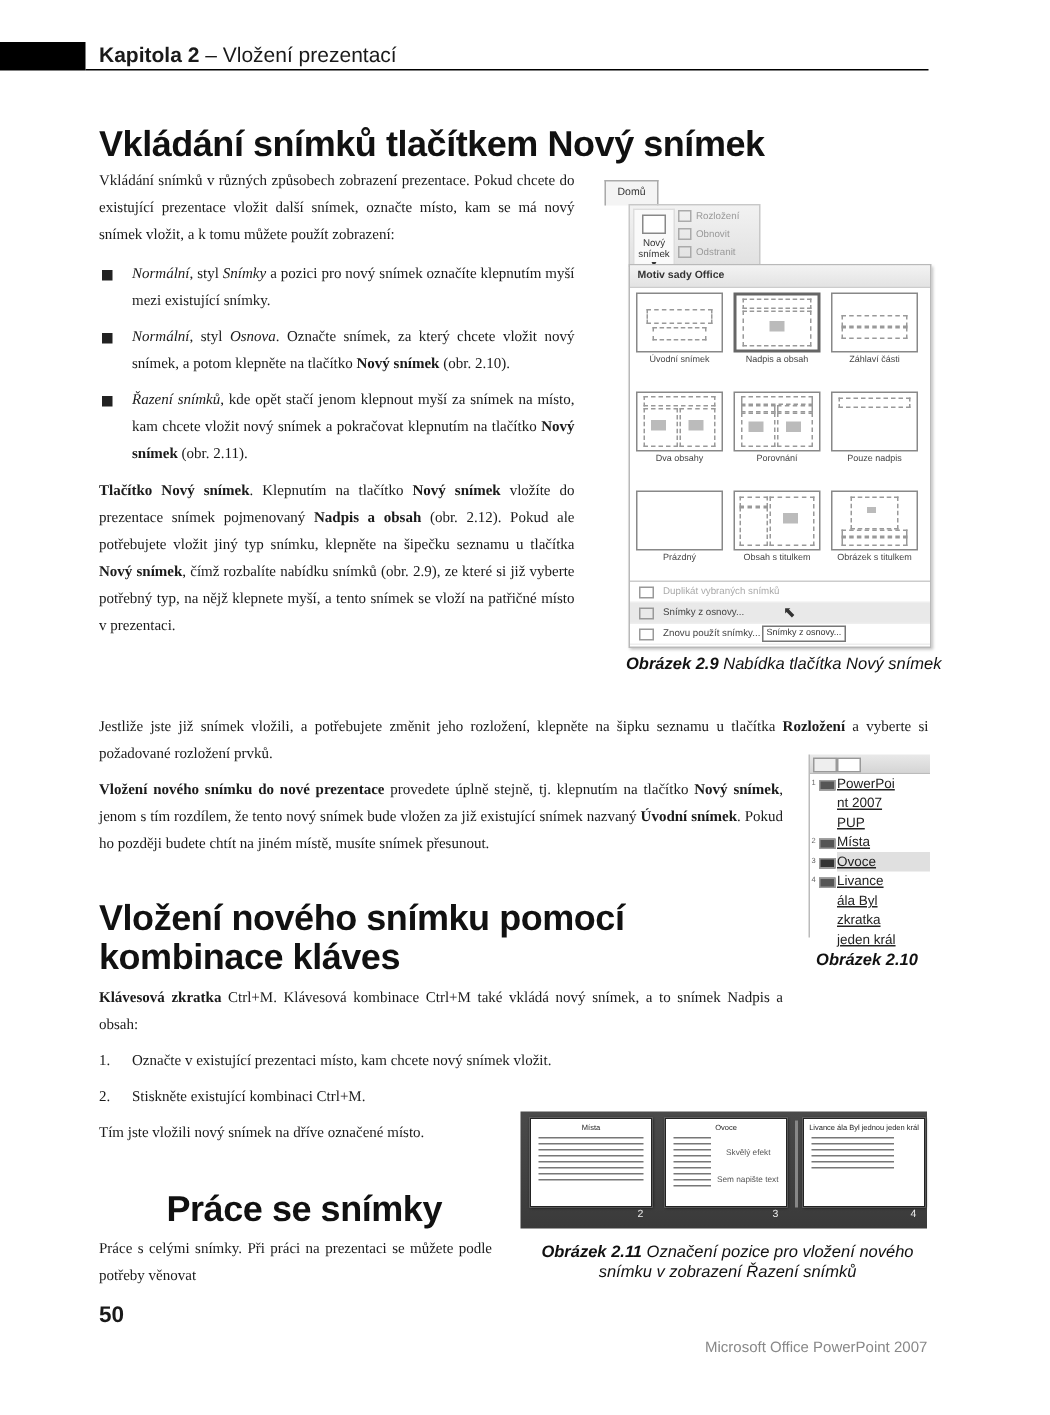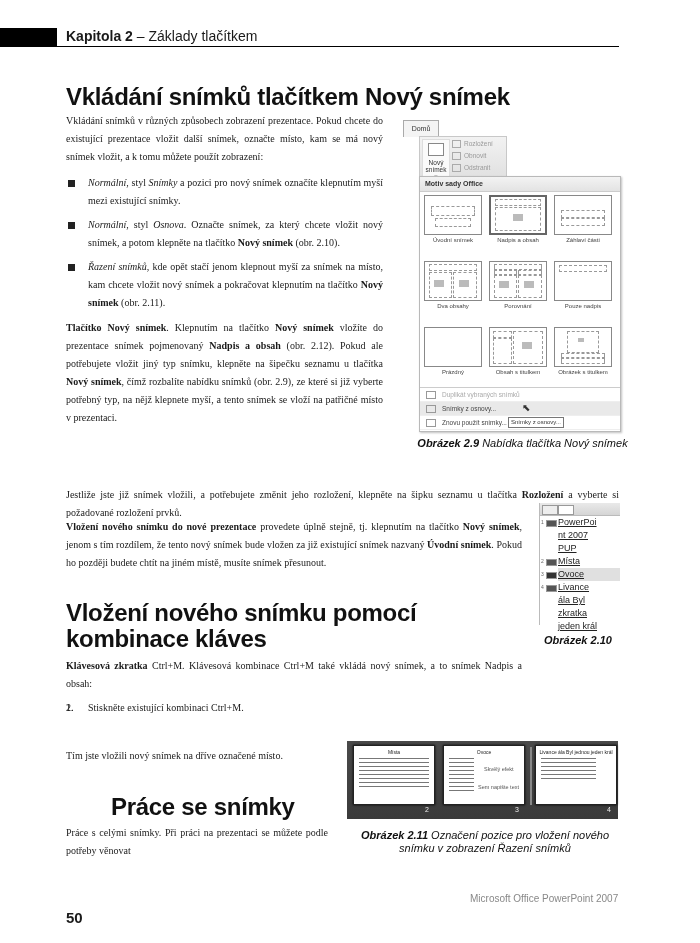--- a/index.html
+++ b/index.html
@@ -67,29 +67,29 @@
   .sl { position: absolute; top: 4px; width: 80px; height: 58px; background: #fff; border: 1px solid #222; box-shadow: 0 0 2px #000; }
   .sl .st { font-family: "Liberation Sans", sans-serif; font-size: 5px; text-align: center; margin-top: 3px; color: #222; }
   .sl .lines { position: absolute; left: 5px; right: 5px; top: 12px; }
   .sl .lines div { height: 1px; background: #777; margin-bottom: 3px; }
   .sl .big { position: absolute; font-family: "Liberation Sans", sans-serif; font-size: 5.5px; color: #555; }
   .sl-num { position: absolute; top: 65px; font-family: "Liberation Sans", sans-serif; font-size: 7px; color: #eee; }
   .sl-marker { position: absolute; left: 183px; top: 6px; width: 2px; height: 58px; background: #888; }
   #cap211 { left: 345px; top: 829px; width: 280px; }
 
   
-  #page-num { left: 66px; top: 909px; font-family: "Liberation Sans", sans-serif; font-weight: bold; font-size: 15px; }
+  #page-num { left: 66px; top: 868px; font-family: "Liberation Sans", sans-serif; font-weight: bold; font-size: 15px; }
   #footer-title { left: 470px; top: 893px; font-family: "Liberation Sans", sans-serif; font-size: 10px; color: #888; text-align: center; }
 </style>
 </head>
 <body>
 
 <div class="abs" id="hdr-bar"></div>
 <div class="abs" id="hdr-text">
-  <b>Kapitola 2</b><span> – </span><span>Základy tlačítkem</span>
+  <b>Kapitola 2</b><span> – </span><span>Vložení prezentací</span>
 </div>
 <div class="abs" id="hdr-rule"></div>
 
 <h1 class="abs h" style="left:66px; top:84px; width:560px;">Vkládání snímků tlačítkem Nový snímek</h1>
 
 <div class="abs txt" style="left:66px; top:112px; width:317px;">
   <p>Vkládání snímků v různých způsobech zobrazení prezentace. Pokud chcete do existující prezentace vložit další snímek, označte místo, kam se má nový snímek vložit, a k tomu můžete použít zobrazení:</p>
   <div class="bul" style="margin-top:8px;">
     <span class="sq"></span>
     <i>Normální</i><span>, styl </span><i>Snímky</i><span> a pozici pro nový snímek označíte klepnutím myší mezi existující snímky.</span>
@@ -100,32 +100,32 @@
   </div>
   <div class="bul">
     <span class="sq"></span>
     <i>Řazení snímků</i><span>, kde opět stačí jenom klepnout myší za snímek na místo, kam chcete vložit nový snímek a pokračovat klepnutím na tlačítko </span><b>Nový snímek</b><span> (obr. 2.11).</span>
   </div>
   <p style="margin-top:7px;">
     <b>Tlačítko Nový snímek</b><span>. Klepnutím na tlačítko </span><b>Nový snímek</b><span> vložíte do prezentace snímek pojmenovaný </span><b>Nadpis a obsah</b><span> (obr. 2.12). Pokud ale potřebujete vložit jiný typ snímku, klepněte na šipečku seznamu u tlačítka </span><b>Nový snímek</b><span>, čímž rozbalíte nabídku snímků (obr. 2.9), ze které si již vyberte potřebný typ, na nějž klepnete myší, a tento snímek se vloží na patřičné místo v prezentaci.</span>
   </p>
 </div>
 
-<div class="abs txt" style="left:66px; top:486px; width:553px;">
+<div class="abs txt" style="left:66px; top:476px; width:553px;">
   <span>Jestliže jste již snímek vložili, a potřebujete změnit jeho rozložení, klepněte na šipku seznamu u tlačítka </span><b>Rozložení</b><span> a vyberte si požadované rozložení prvků.</span>
 </div>
 
 <div class="abs txt" style="left:66px; top:518px; width:456px;">
   <b>Vložení nového snímku do nové prezentace</b><span> provedete úplně stejně, tj. klepnutím na tlačítko </span><b>Nový snímek</b><span>, jenom s tím rozdílem, že tento nový snímek bude vložen za již existující snímek nazvaný </span><b>Úvodní snímek</b><span>. Pokud ho později budete chtít na jiném místě, musíte snímek přesunout.</span>
 </div>
 
 <h2 class="abs h" style="left:66px; top:600px; width:470px;">Vložení nového snímku pomocí kombinace kláves</h2>
 <div class="abs txt" style="left:66px; top:657px; width:456px;">
   <p><b>Klávesová zkratka</b><span> Ctrl+M. Klávesová kombinace Ctrl+M také vkládá nový snímek, a to snímek Nadpis a obsah:</span></p>
-  <div class="num"><span class="n">1.</span></div>
+  <div class="num"><span class="n">1.</span><span>Označte v existující prezentaci místo, kam chcete nový snímek vložit.</span></div>
   <div class="num"><span class="n">2.</span><span>Stiskněte existující kombinaci Ctrl+M.</span></div>
 </div>
 <div class="abs txt" style="left:66px; top:747px; width:262px;">Tím jste vložili nový snímek na dříve označené místo.</div>
 
 <h2 class="abs h" style="left:66px; top:794px;margin-left:45px;">Práce se snímky</h2>
 <div class="abs txt" style="left:66px; top:824px; width:262px;">Práce s celými snímky. Při práci na prezentaci se můžete podle potřeby věnovat</div>
 
 <div class="abs" id="fig29">
   <div class="tab-domu">Domů</div>
   <div class="ribbon">

